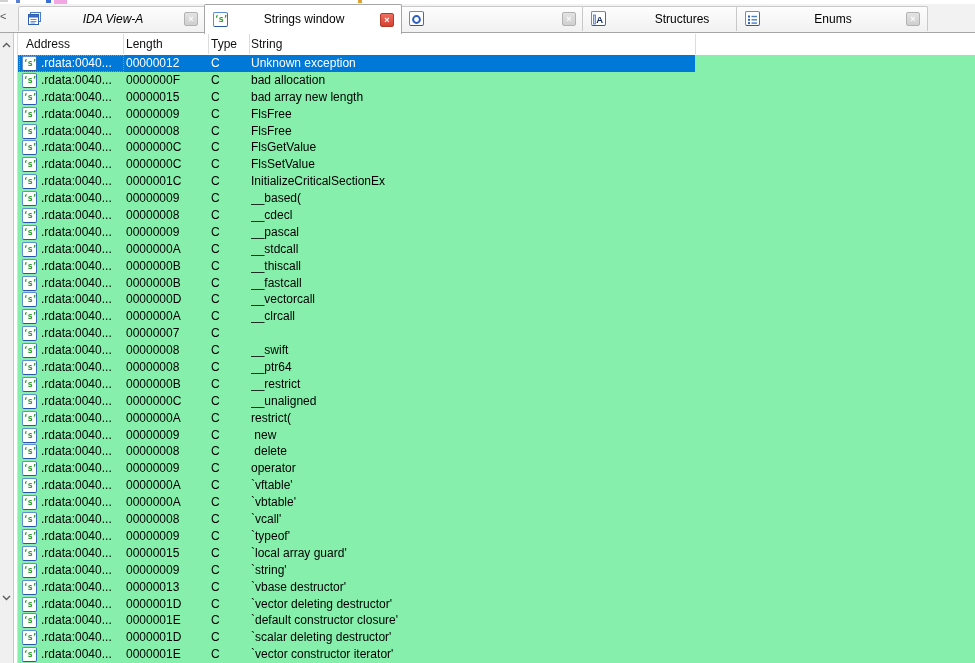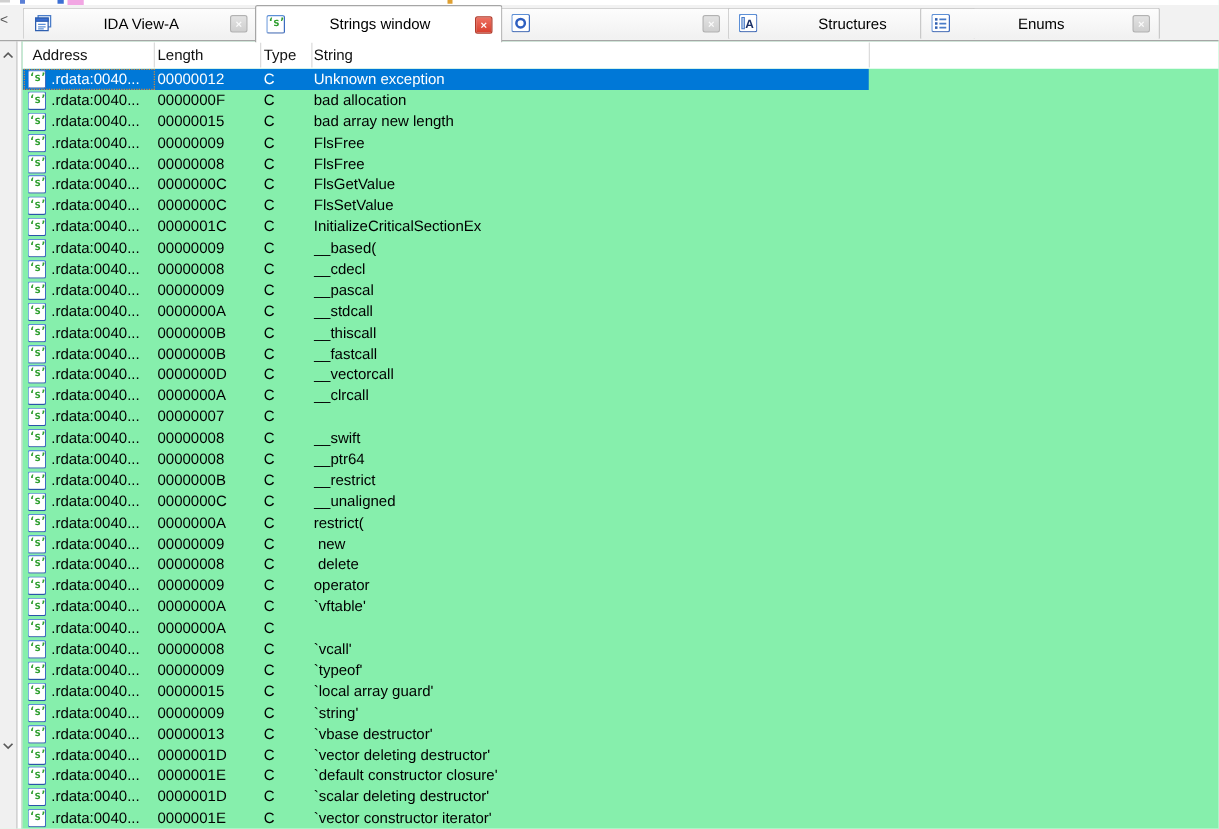--- a/index.html
+++ b/index.html
@@ -67,21 +67,21 @@
     <div class="frag" style="left: 0px; width: 8px; height: 2px; background: rgb(208, 208, 208);"></div>
     <div class="frag" style="left: 16px; width: 4px; height: 3px; background: rgb(90, 127, 214);"></div>
     <div class="frag" style="left: 46px; width: 5px; height: 3px; background: rgb(59, 111, 212);"></div>
     <div class="frag" style="left: 54px; width: 13px; height: 5px; background: rgb(242, 166, 227);"></div>
     <div class="frag" style="left: 358px; width: 4px; height: 3px; background: rgb(224, 160, 48);"></div>
   </div>
 
 <div class="tab-scroll-left" id="tabScrollLeft">&lt;</div>
 
 <div class="tabbar" id="tabbar">
-    <div class="tab" style="left: 18px; width: 186px;">
+    <div class="tab" style="left: 18px; width: 186px; font-style: italic;">
       <span class="ticon"><span><svg width="15" height="15" viewBox="0 0 15 15">
       <rect x="3.5" y="1.5" width="10" height="9" fill="#eaf2fb" stroke="#4a7cc8"></rect>
       <rect x="1.5" y="3.5" width="10" height="10" fill="#ffffff" stroke="#2f5fb0"></rect>
       <rect x="1.5" y="3.5" width="10" height="2.5" fill="#3b6fd4" stroke="#2f5fb0"></rect>
       <line x1="3.5" y1="8.5" x2="9.5" y2="8.5" stroke="#5c8fd6"></line>
       <line x1="3.5" y1="10.5" x2="9.5" y2="10.5" stroke="#5c8fd6"></line>
       <line x1="3.5" y1="12" x2="8" y2="12" stroke="#5c8fd6"></line>
           </svg></span></span>
       <span class="tab-label">IDA View-A</span>
       <span class="tclose gray">×</span>
@@ -334,20 +334,21 @@
         <span class="cell c-addr">.rdata:0040...</span>
         <span class="cell c-len">0000000A</span>
         <span class="cell c-type">C</span>
         <span class="cell c-str">`vftable'</span>
       </div>
       <div class="row">
         <span class="cell c-icon"><span class="iconbox"><span class="sicon-glyph">‘s’</span></span></span>
         <span class="cell c-addr">.rdata:0040...</span>
         <span class="cell c-len">0000000A</span>
         <span class="cell c-type">C</span>
+        <span class="cell c-str">`vbtable'</span>
       </div>
       <div class="row">
         <span class="cell c-icon"><span class="iconbox"><span class="sicon-glyph">‘s’</span></span></span>
         <span class="cell c-addr">.rdata:0040...</span>
         <span class="cell c-len">00000008</span>
         <span class="cell c-type">C</span>
         <span class="cell c-str">`vcall'</span>
       </div>
       <div class="row">
         <span class="cell c-icon"><span class="iconbox"><span class="sicon-glyph">‘s’</span></span></span>

